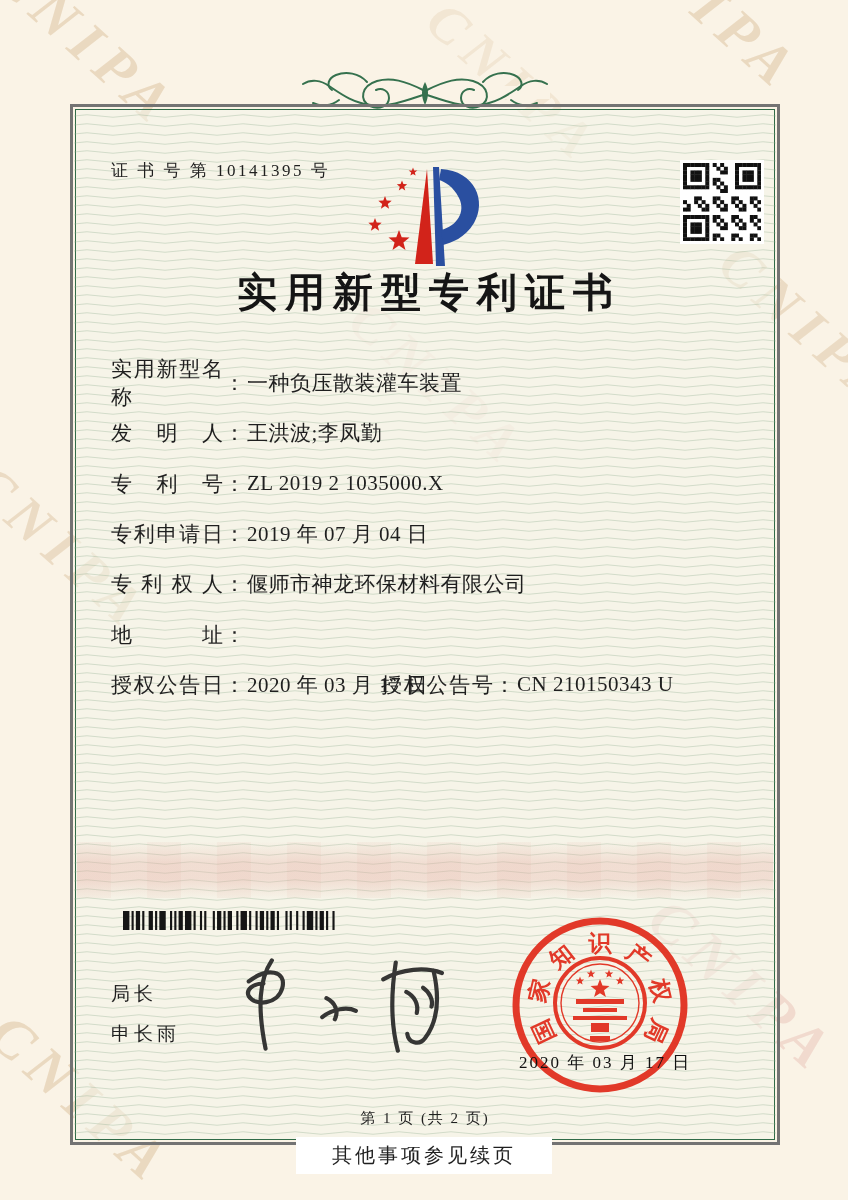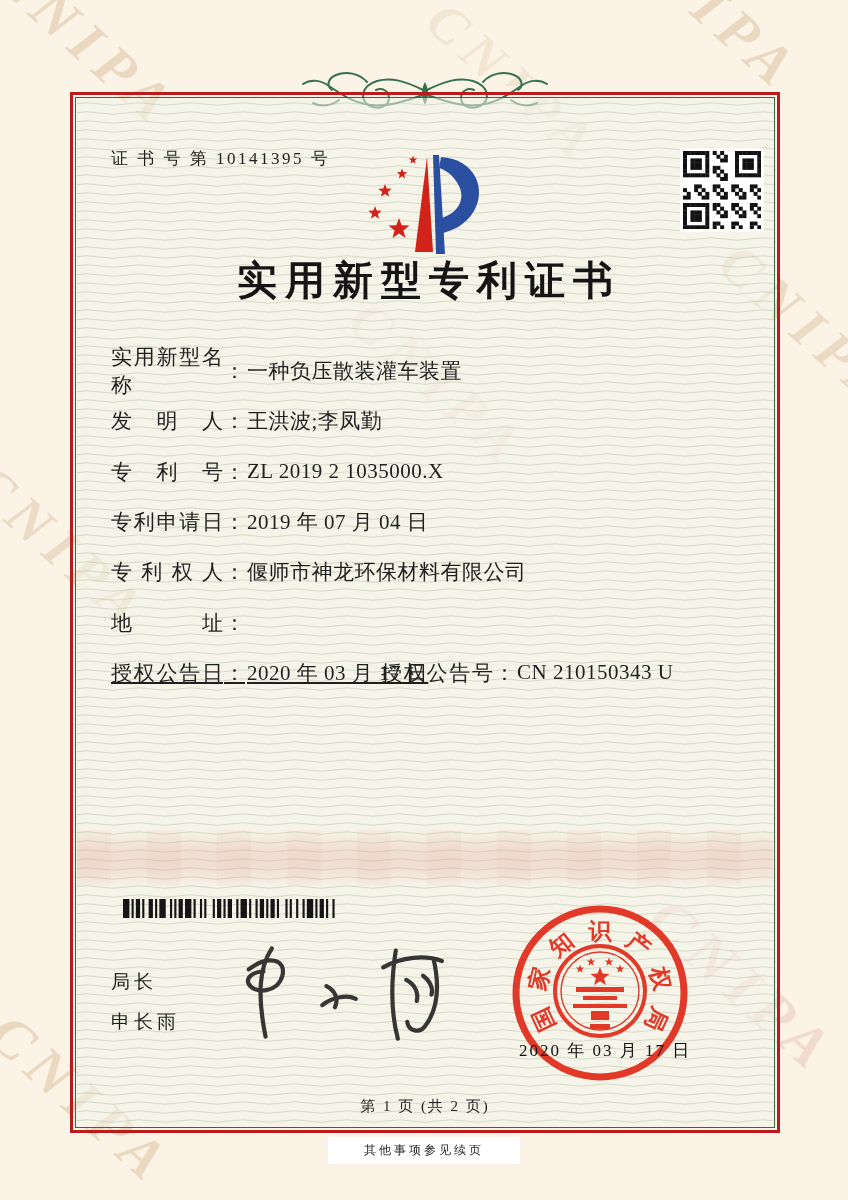--- a/index.html
+++ b/index.html
@@ -10,22 +10,22 @@
     color:#1f1f1f;
   }
   
   .wm{position:absolute;font-weight:bold;font-style:italic;letter-spacing:10px;
       transform:rotate(42deg);white-space:nowrap;pointer-events:none;
       font-family:"Liberation Serif","DejaVu Serif",serif;}
   .wm-tan{color:rgba(219,192,156,1);}
   .wm-pink{color:rgba(233,194,184,1);}
   
   .frame{
-    position:absolute;left:70px;top:92px;width:710px;height:1041px;
-    border:3px solid #b91c1c;box-sizing:border-box;
+    position:absolute;left:70px;top:104px;width:710px;height:1041px;
+    border:3px solid #737373;box-sizing:border-box;
   }
   .frame-inner{
     position:absolute;inset:2px;border:1px solid #2f6b47;
     background:rgba(243,244,233,0.55);
   }
   .waves-svg{position:absolute;left:1px;top:1px;pointer-events:none;}
   
   .band{
     position:absolute;left:4px;right:4px;top:735px;height:56px;
     background:
@@ -59,21 +59,21 @@
   .signer div{margin-bottom:14px;}
   .signature{position:absolute;left:140px;top:845px;width:250px;height:105px;}
   .seal{position:absolute;left:427px;top:798px;width:200px;height:200px;opacity:.95;}
   .seal-date{
     position:absolute;left:432px;top:944px;width:200px;text-align:center;
     font-size:17px;letter-spacing:2px;color:#111;z-index:3;
   }
   .page-num{position:absolute;left:0;right:0;top:1002px;text-align:center;font-size:15px;letter-spacing:2px;}
   .note-box{
     position:absolute;left:50%;top:1137px;transform:translateX(-50%);
-    background:#ffffff;padding:5px 36px;font-size:12px;letter-spacing:3px;white-space:nowrap;
+    background:#ffffff;padding:5px 36px;font-size:20px;letter-spacing:3px;white-space:nowrap;
   }
 </style>
 </head>
 <body>
 
 <div class="page">
 
   <div id="wmLayer">
       <span class="wm wm-tan" style="left: -25px; top: 8px; font-size: 58px; opacity: 0.5;">CNIPA</span>
       <span class="wm wm-tan" style="left: 598px; top: -28px; font-size: 58px; opacity: 0.5;">CNIPA</span>
@@ -443,21 +443,21 @@
         </div>
         <div class="frow" style="top: 452.2px;">
           <span class="flabel">专利权人</span>
           <span class="fcolon">：</span>
           <span class="fvalue">偃师市神龙环保材料有限公司</span>
         </div>
         <div class="frow" style="top: 502.5px;">
           <span class="flabel">地址</span>
           <span class="fcolon">：</span>
         </div>
-        <div class="frow" style="top: 552.8px; text-decoration: underline;">
+        <div class="frow" style="top: 552.8px;">
           <span class="flabel">授权公告日</span>
           <span class="fcolon">：</span>
           <span class="fvalue">2020 年 03 月 17 日</span>
           <span class="pair2">
             <span class="flabel">授权公告号</span>
             <span class="fcolon">：</span>
             <span class="fvalue">CN 210150343 U</span>
           </span>
         </div>
       </div>

